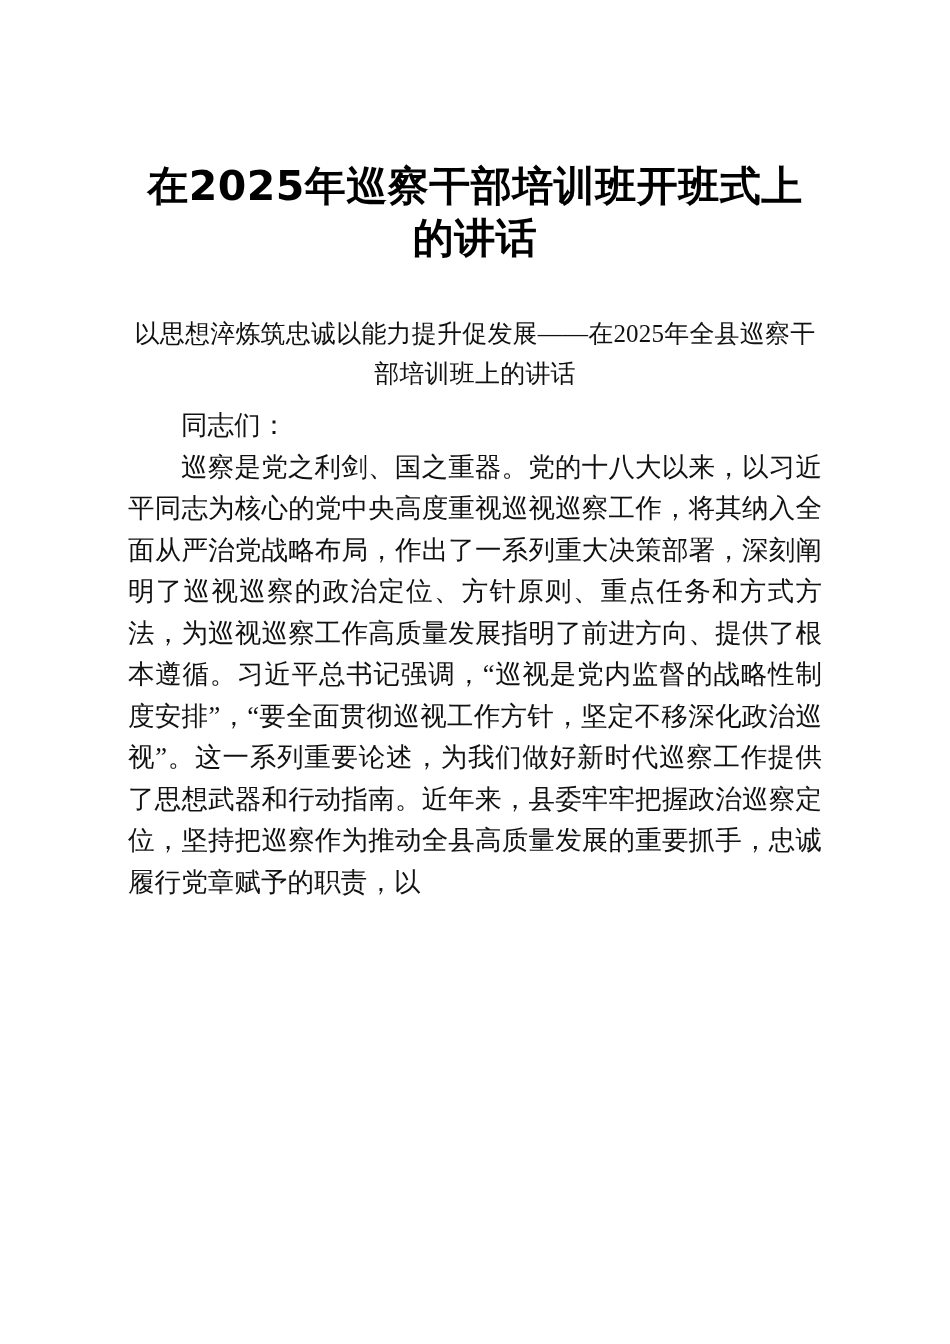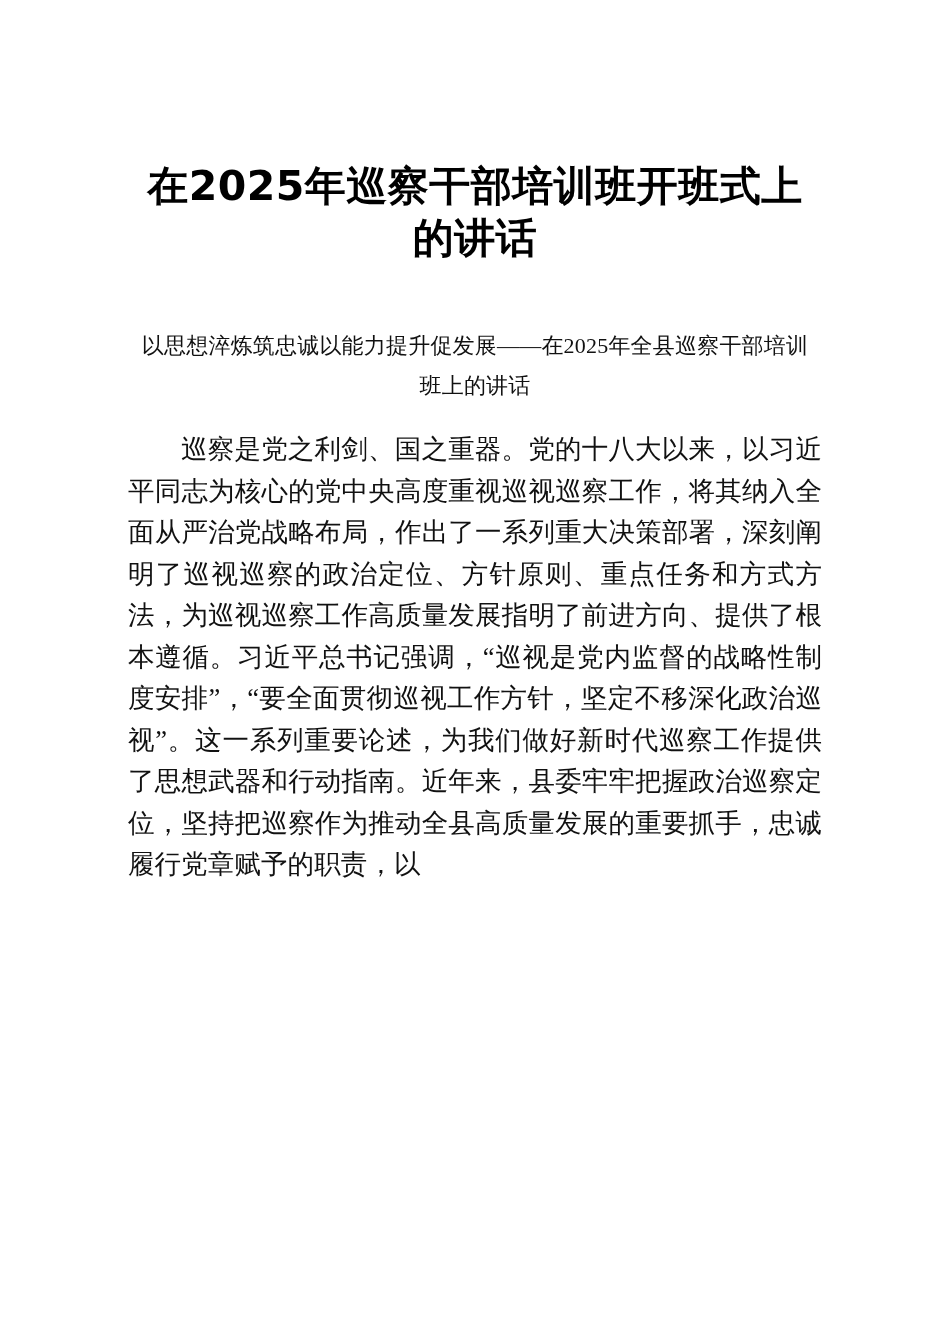--- a/index.html
+++ b/index.html
@@ -40,26 +40,26 @@
     font-family: "DejaVu Sans", "Liberation Sans", sans-serif;
     font-weight: 700;
     font-size: 41px;
     line-height: 52px;
     letter-spacing: 0.5px;
     color: #000000;
   }
 
   
   .doc-subtitle {
-    margin: 12px;
+    margin: 0;
     padding: 0;
     padding-top: 50px;
     text-align: center;
     font-family: "Liberation Serif", "DejaVu Serif", serif;
-    font-size: 22px;
+    font-size: 25px;
     line-height: 40px;
     letter-spacing: 0.2px;
     color: #111111;
   }
 
   
   .body-block {
     padding-top: 11px;
   }
 
@@ -91,20 +91,21 @@
 
 <div class="page">
   <div class="content">
 
     <h1 class="doc-title">在2025年巡察干部培训班开班式上的讲话</h1>
 
     <div class="doc-subtitle">以思想淬炼筑忠诚以能力提升促发展——在2025年全县巡察干部培训班上的讲话</div>
 
     <div class="body-block">
 
+      <p class="para salutation">同志们：</p>
 
 
       <p class="para indent">巡察是党之利剑、国之重器。党的十八大以来，以习近平同志为核心的党中央高度重视巡视巡察工作，将其纳入全面从严治党战略布局，作出了一系列重大决策部署，深刻阐明了巡视巡察的政治定位、方针原则、重点任务和方式方法，为巡视巡察工作高质量发展指明了前进方向、提供了根本遵循。习近平总书记强调，“巡视是党内监督的战略性制度安排”，“要全面贯彻巡视工作方针，坚定不移深化政治巡视”。这一系列重要论述，为我们做好新时代巡察工作提供了思想武器和行动指南。近年来，县委牢牢把握政治巡察定位，坚持把巡察作为推动全县高质量发展的重要抓手，忠诚履行党章赋予的职责，以</p>
 
     </div>
 
   </div>
 </div>
 
 </body></html>

